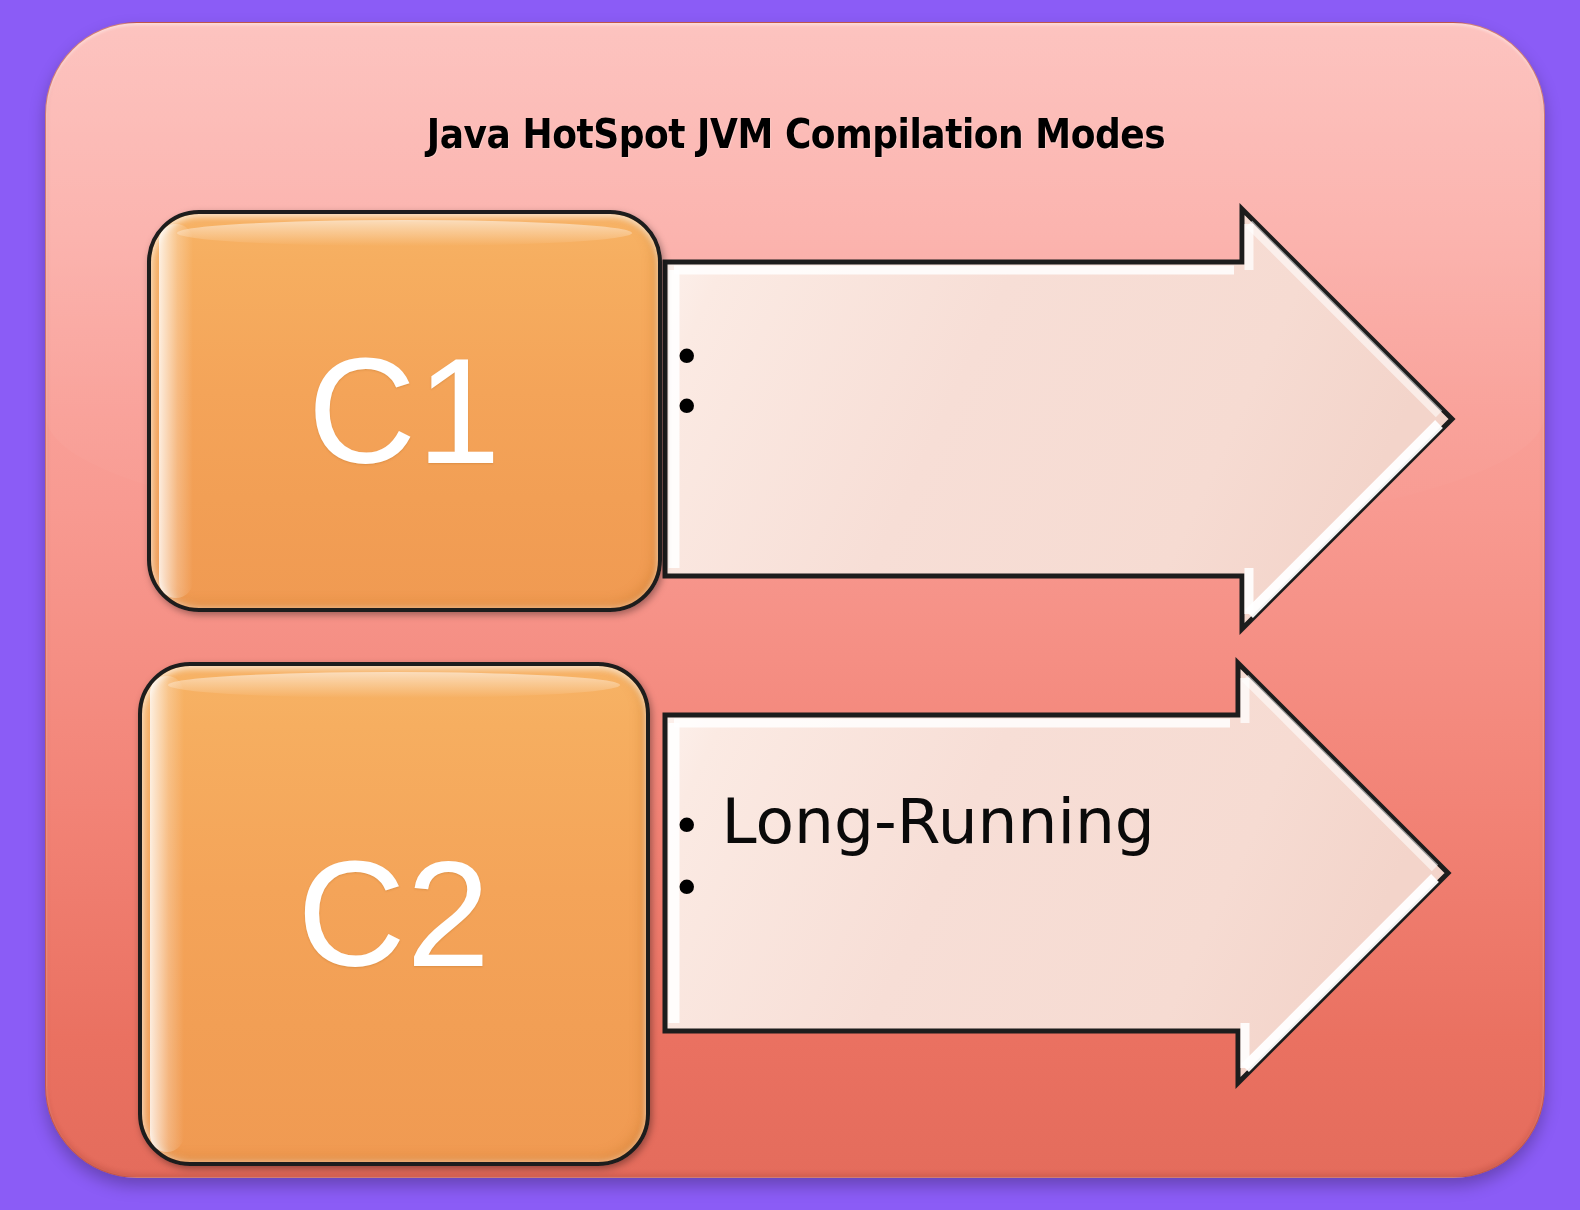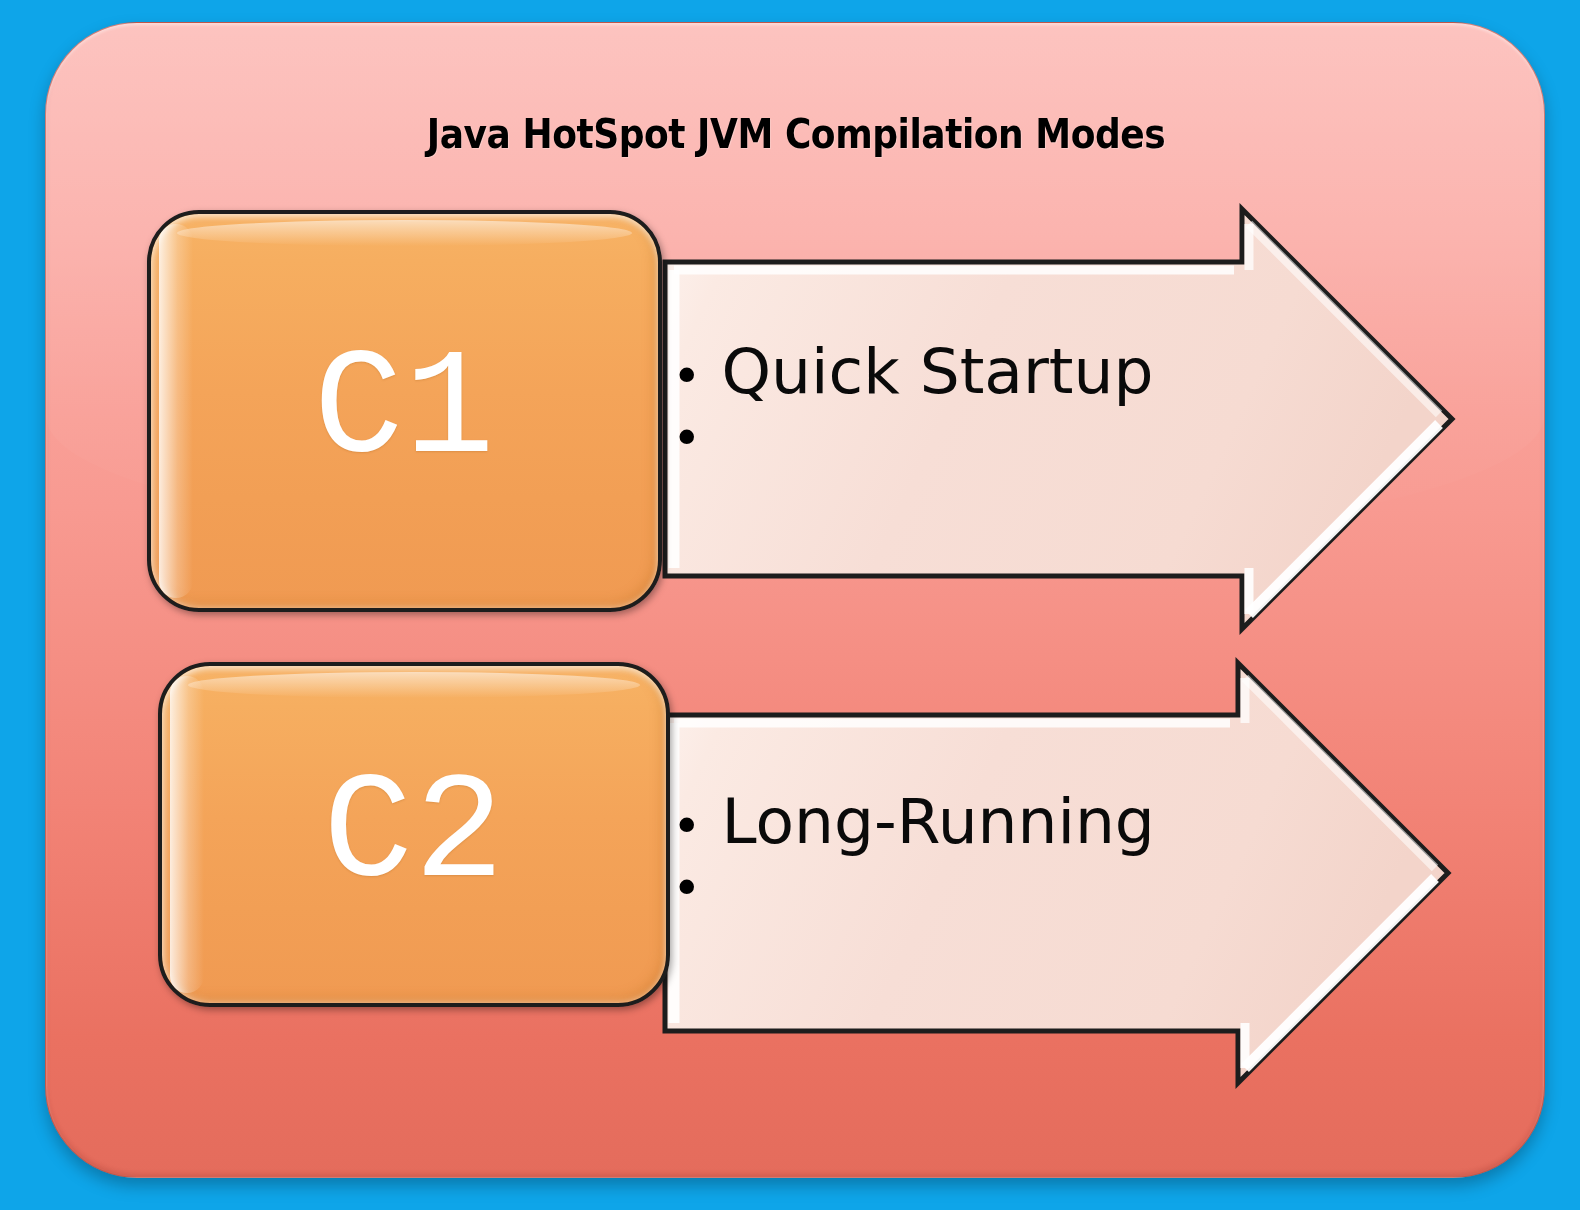--- a/index.html
+++ b/index.html
@@ -11,21 +11,21 @@
     width: 1580px;
     height: 1210px;
     font-family: "Liberation Sans", sans-serif;
     overflow: hidden;
   }
 
   #stage {
     position: relative;
     width: 1580px;
     height: 1210px;
-    background: #0ea5e9;
+    background: #8b5cf6;
   }
 
   
   .panel {
     position: absolute;
     left: 45px;
     top: 22px;
     width: 1500px;
     height: 1156px;
     border-radius: 92px;
@@ -115,21 +115,21 @@
     left: 26px;
     right: 26px;
     top: 6px;
     height: 26px;
     border-radius: 50%;
     background: linear-gradient(180deg, rgba(255,255,255,0.55) 0%, rgba(255,255,255,0) 100%);
     pointer-events: none;
   }
   .cbox-label {
     position: relative;
-    font-family: Liberation Mono, monospace;
+    font-family: Liberation Sans, sans-serif;
     font-size: 150px;
     font-weight: normal;
     color: #ffffff;
     line-height: 1;
     letter-spacing: 1px;
     text-shadow: 0 1px 2px rgba(160,90,20,0.25);
   }
 
   
   .bullets {
@@ -210,30 +210,29 @@
       <polyline points="585,23 585,68" fill="none" stroke="#ffffff" stroke-opacity="0.75" stroke-width="9"></polyline>
     </svg>
   </div>
 
   <div class="cbox" style="left:147px; top:210px; width:515px; height:402px;">
     <div class="cbox-sheen"></div>
     <div class="cbox-top-sheen"></div>
     <div class="cbox-label">C1</div>
   </div>
 
-  <div class="cbox" style="left:158px; top:662px; width:512px; height:345px;">
+  <div class="cbox" style="left:138px; top:662px; width:512px; height:504px;">
     <div class="cbox-sheen"></div>
     <div class="cbox-top-sheen"></div>
     <div class="cbox-label">C2</div>
   </div>
 
   <div class="bullets" style="left:672px; top:332px;">
     <div class="bullet-row">
       <span class="bullet-dot">•</span>
-      <span class="bullet-text">Quick Startup</span>
     </div>
     <div class="bullet-row">
       <span class="bullet-dot">•</span>
     </div>
   </div>
 
   <div class="bullets" style="left:672px; top:782px;">
     <div class="bullet-row">
       <span class="bullet-dot">•</span>
       <span class="bullet-text">Long-Running</span>

